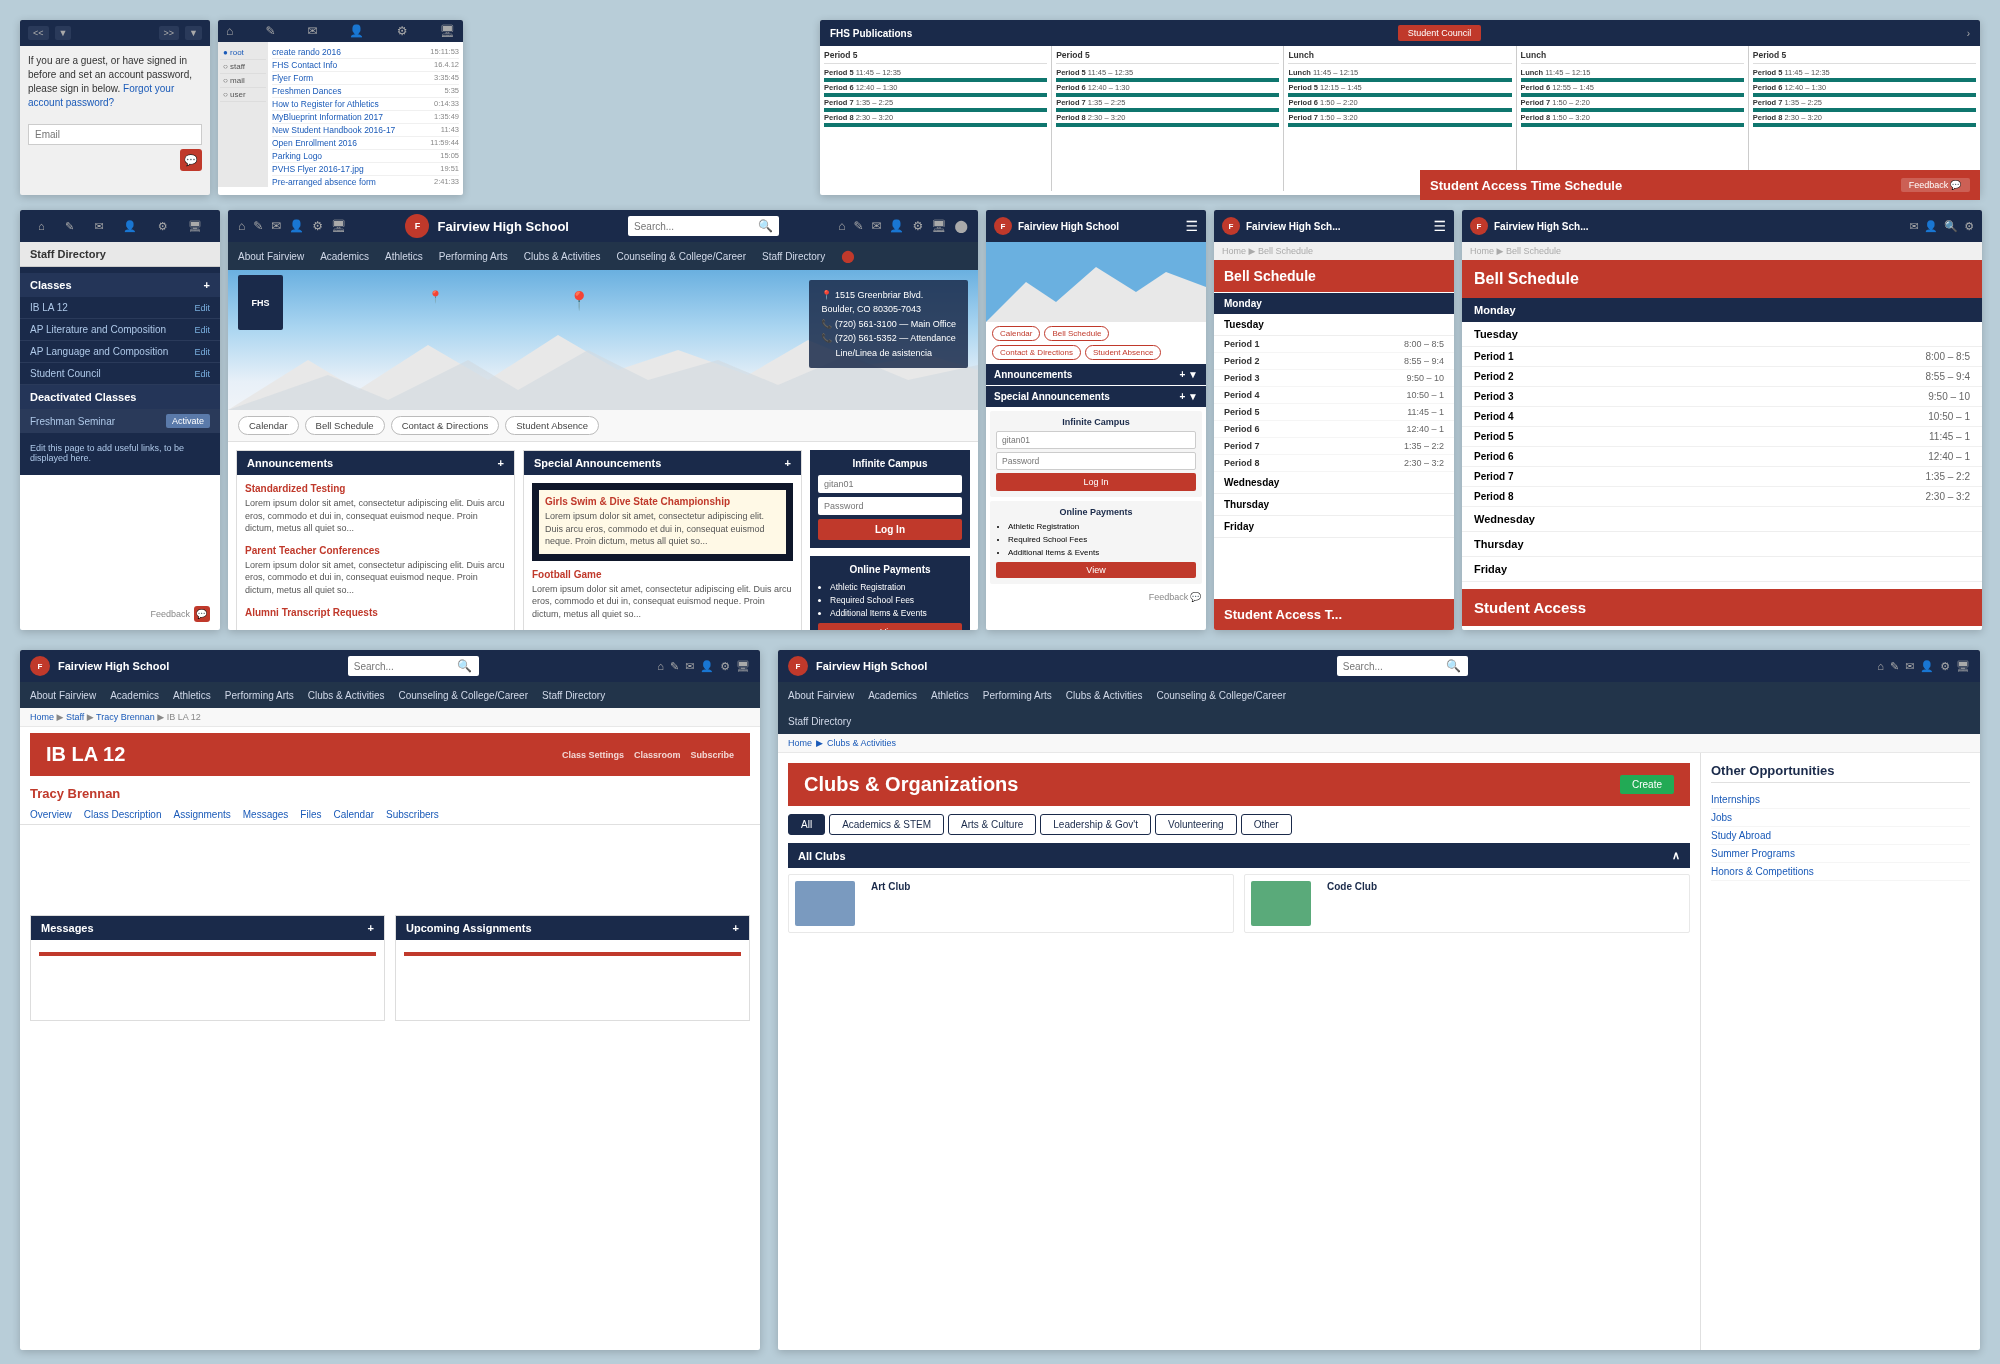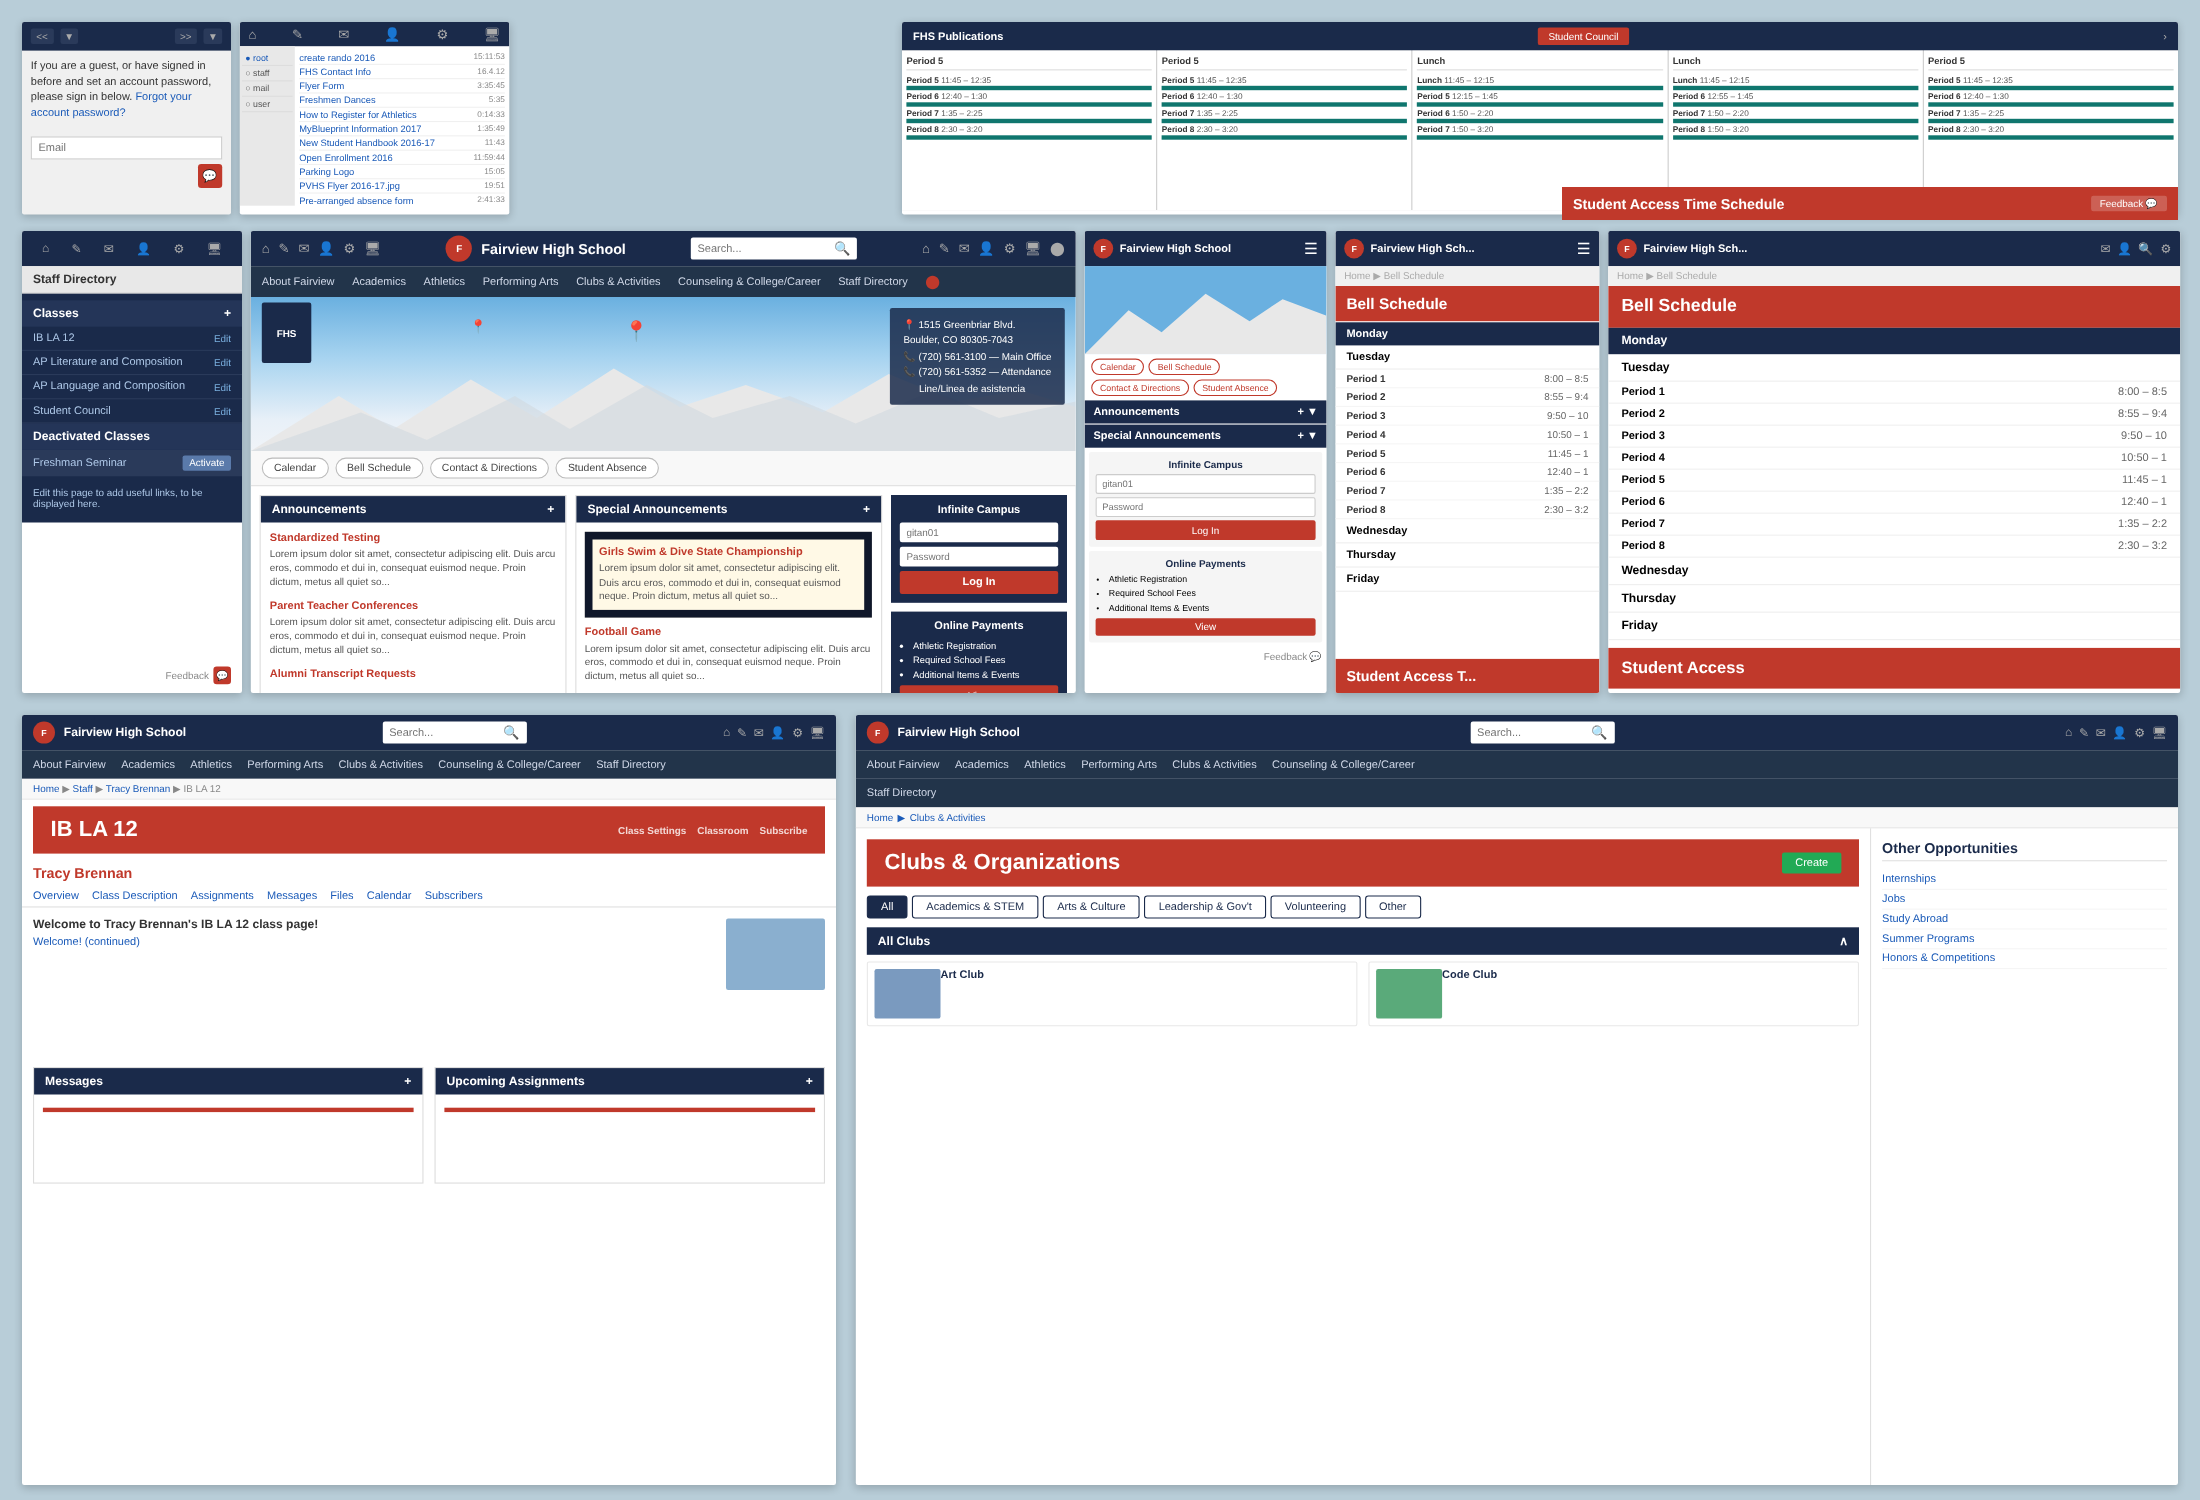--- a/index.html
+++ b/index.html
@@ -1003,21 +1003,21 @@
       margin-bottom: 6px;
     }
     .clubs-grid {
       display: grid;
       grid-template-columns: repeat(2, 1fr);
       gap: 10px;
     }
     .club-card {
       display: flex;
       align-items: flex-start;
-      gap: 0;
+      gap: 16px;
       padding: 6px;
       border: 1px solid #e8e8e8;
       border-radius: 2px;
     }
     .club-img {
       width: 60px;
       height: 45px;
       background: #7a9abf;
       border-radius: 2px;
       flex-shrink: 0;
@@ -1584,25 +1584,20 @@
     </div>
     <div class="cp-teacher">Tracy Brennan</div>
     <div class="cp-sub-nav">
       <a>Overview</a>
       <a>Class Description</a>
       <a>Assignments</a>
       <a>Messages</a>
       <a>Files</a>
       <a>Calendar</a>
       <a>Subscribers</a>
-    </div>
-    <div class="cp-body">
-      <div class="cp-image-placeholder"></div>
-      <div class="cp-welcome">Welcome to Tracy Brennan's IB LA 12 class page!</div>
-      <div class="cp-welcome-text">Welcome! (continued)</div>
     </div>
     <div class="cp-bottom-section">
       <div class="cp-messages-box">
         <div class="cp-box-header">
           <span>Messages</span>
           <span>+</span>
         </div>
         <div class="cp-box-body">
           <div class="cp-red-bar"></div>
         </div>

